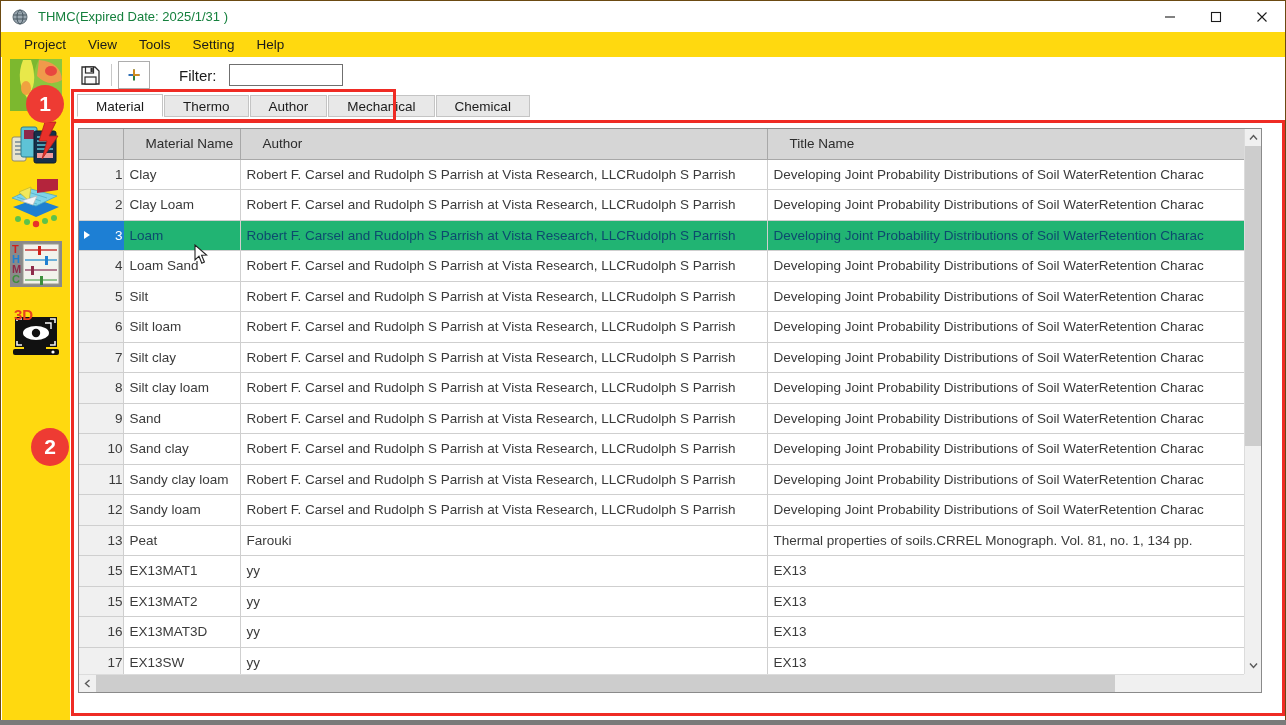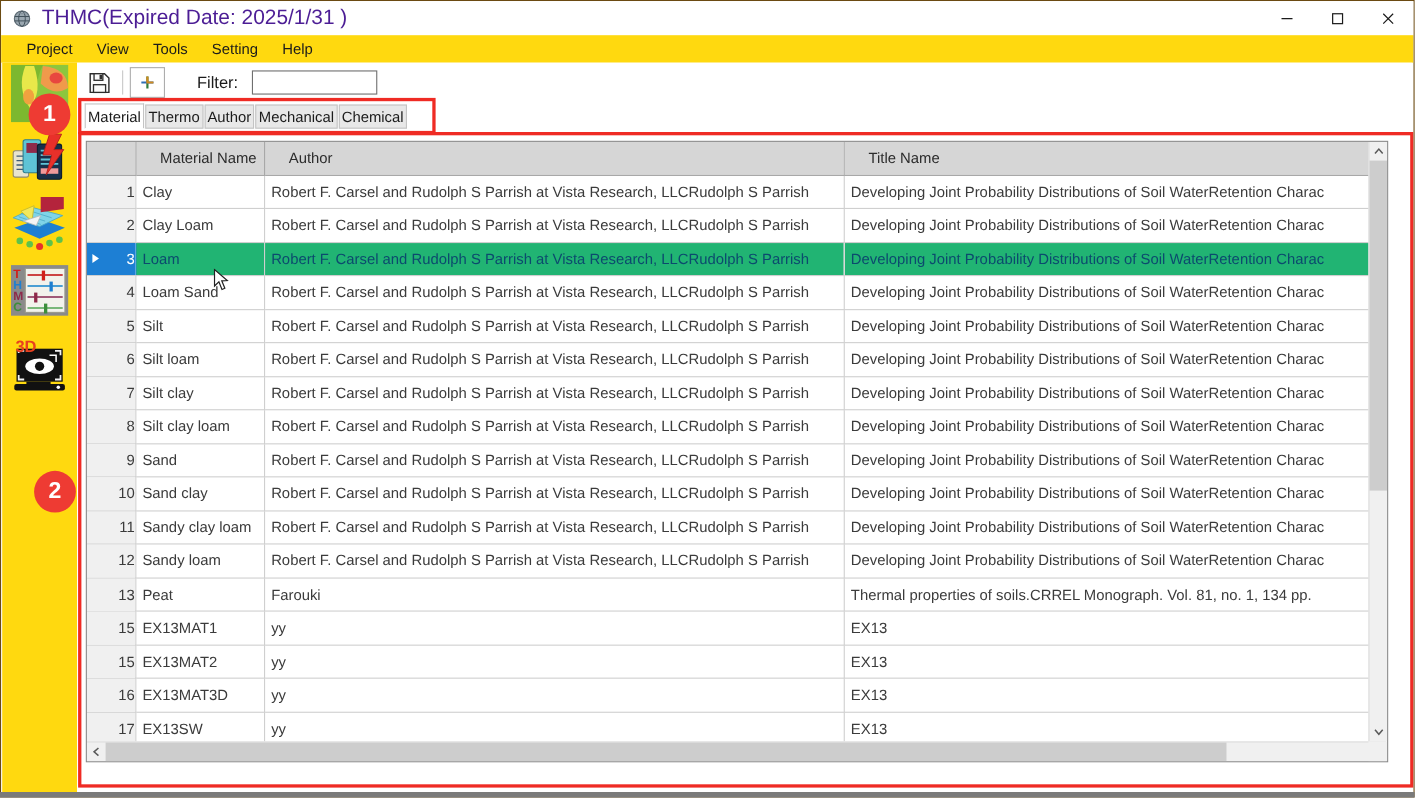--- a/index.html
+++ b/index.html
@@ -36,22 +36,22 @@
     box-sizing: border-box;
   }
   #app-icon {
     width: 16px; height: 16px;
     margin-left: 11px;
     margin-right: 10px;
     flex: 0 0 auto;
     position: relative;
   }
   #title-text {
-    font-size: 19px;
-    color: #4c1d95;
+    font-size: 13px;
+    color: #15803d;
     white-space: nowrap;
   }
   #window-controls {
     position: absolute;
     right: 0; top: 0;
     height: 31px;
     display: flex;
   }
   .win-btn {
     width: 46px; height: 31px;
@@ -170,21 +170,21 @@
     position: absolute;
     left: 76px; top: 93px;
     height: 23px;
     display: flex;
     align-items: flex-end;
     z-index: 12;
   }
   .tab {
     height: 22px;
     line-height: 22px;
-    padding: 0 2px;
+    padding: 0 18px;
     font-size: 13.5px;
     color: #1b1b1b;
     background: #e8e8e8;
     border: 1px solid #c4c4c4;
     margin-right: 1px;
     box-sizing: border-box;
     cursor: default;
     white-space: nowrap;
   }
   .tab.active {

